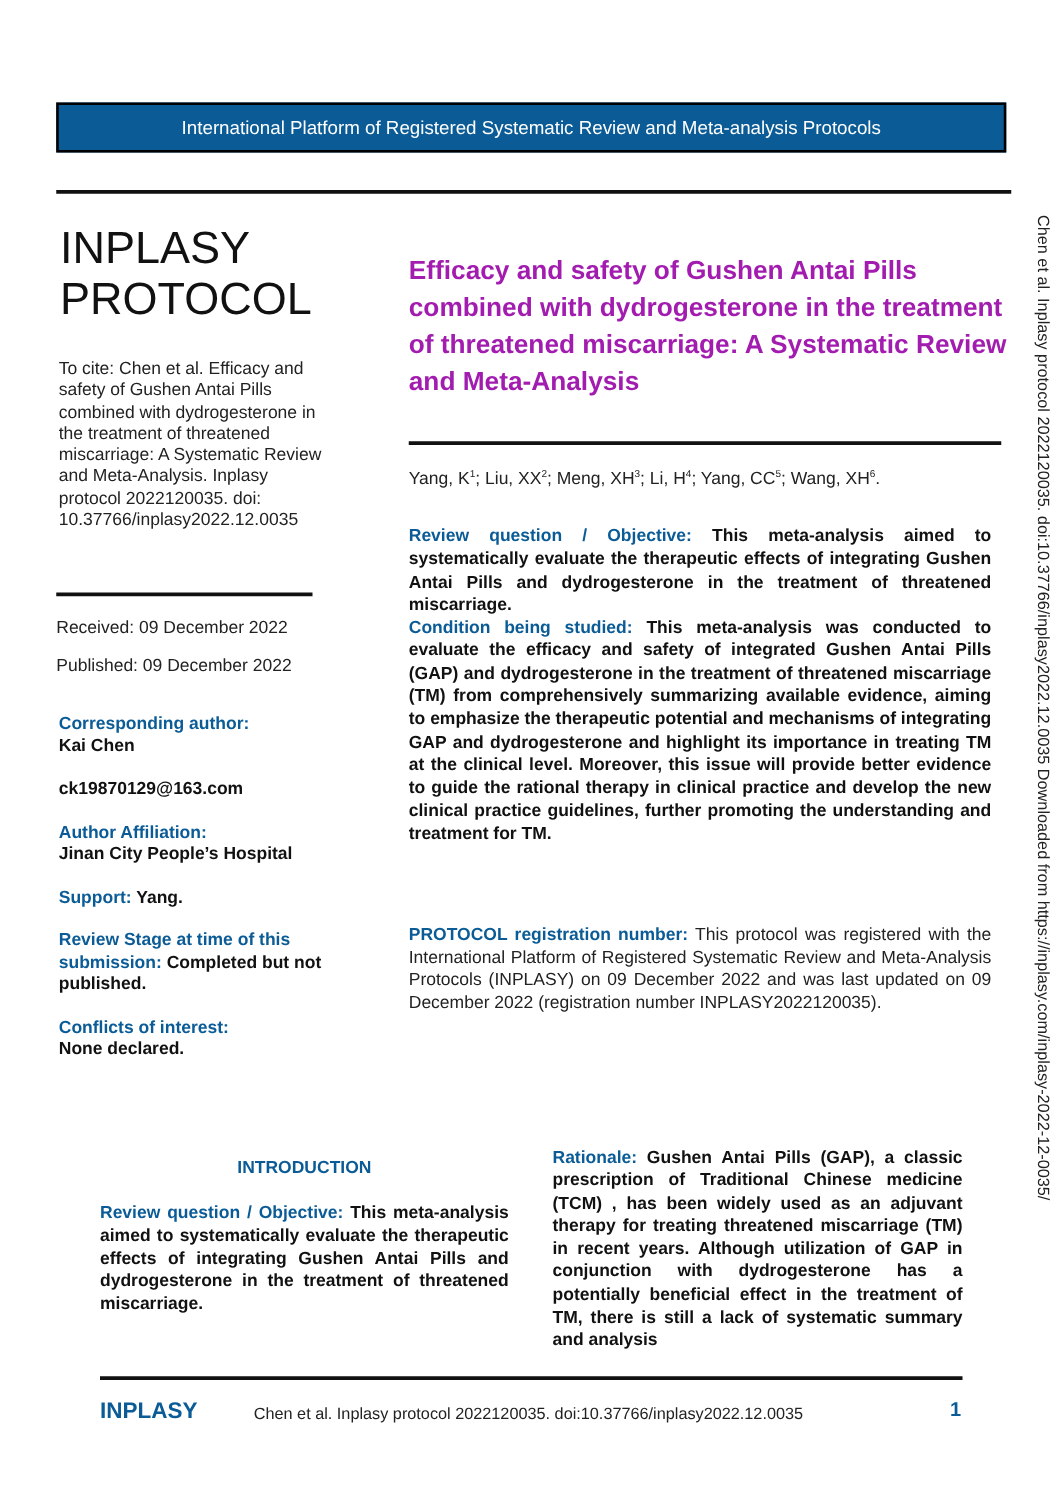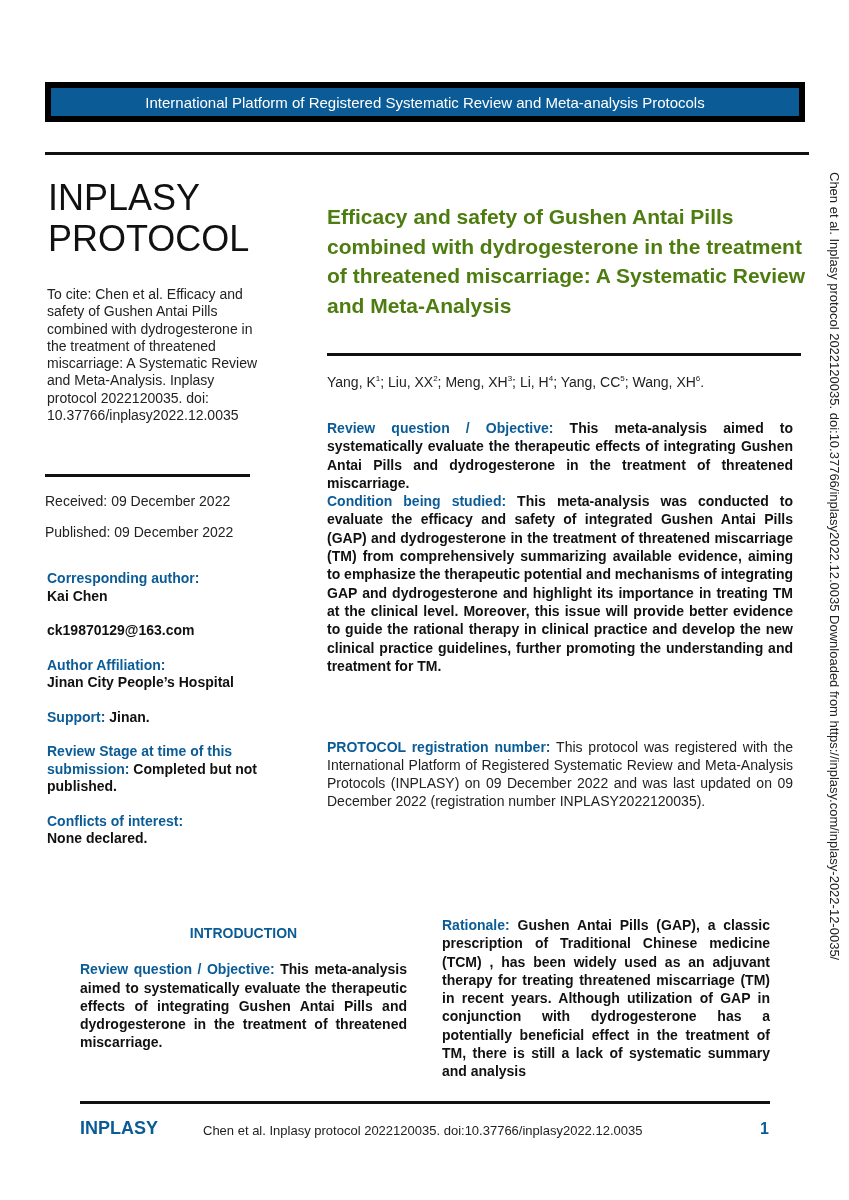--- a/index.html
+++ b/index.html
@@ -1,38 +1,38 @@
 <!DOCTYPE html>
 <html><head>
   <meta charset="utf-8">
   <style>
     html, body { margin: 0; padding: 0; background: #ffffff; }
     body { width: 849px; height: 1200px; position: relative; overflow: hidden;
            font-family: "Liberation Sans", sans-serif; color: #111; }
     .banner { position: absolute; left: 45px; top: 82px; width: 760px; height: 40px;
-              background: #0b5c96; border: 6px solid #000000; box-sizing: border-box;
+              background: #0b5c96; border: 2px solid #000000; box-sizing: border-box;
               display: flex; align-items: center; justify-content: center;
               color: #fff; font-size: 15px; letter-spacing: 0; }
     .rule { position: absolute; background: #111; }
     .rule.top { left: 45px; top: 152px; width: 764px; height: 3px; }
     .rule.title { left: 327px; top: 353px; width: 474px; height: 3px; }
     .rule.cite { left: 45px; top: 474px; width: 205px; height: 3px; }
     .rule.foot { left: 80px; top: 1101px; width: 690px; height: 3px; }
 
     .brand { position: absolute; left: 48px; top: 177px; font-size: 36px; line-height: 41px; color: #111; }
     .cite { position: absolute; left: 47px; top: 286px; width: 220px; font-size: 14px; line-height: 17.3px; color: #222; }
     .dates { position: absolute; left: 45px; top: 493px; font-size: 14px; color: #222; }
     .dates div { margin-bottom: 15px; }
     .side { position: absolute; left: 47px; top: 570px; width: 225px; font-size: 14px; line-height: 17.5px; }
     .side p { margin: 0 0 17px 0; }
     .lbl { color: #0b5c96; font-weight: bold; }
     .val { color: #111; font-weight: bold; text-align: center; }
 
     .title { position: absolute; left: 327px; top: 202px; width: 480px; font-size: 21px; line-height: 29.5px;
-             font-weight: bold; color: #4d7c0f; }
+             font-weight: bold; color: #a21caf; }
     .authors { position: absolute; left: 327px; top: 374px; font-size: 14px; color: #222; }
     .authors sup { font-size: 8px; }
     .abstract { position: absolute; left: 327px; top: 419px; width: 466px; font-size: 14px; line-height: 18.3px;
                 text-align: justify; font-weight: bold; color: #111; }
     .abstract p { margin: 0; }
     .reg { position: absolute; left: 327px; top: 738px; width: 466px; font-size: 14px; line-height: 18px;
            text-align: justify; color: #222; }
 
     .intro { position: absolute; left: 80px; top: 924px; width: 327px; font-size: 14px; line-height: 18.3px; }
     .intro h3 { margin: 0 0 18px 0; font-size: 14px; color: #0b5c96; font-weight: bold; text-align: center; }
@@ -74,21 +74,21 @@
   <p>
     <span class="lbl">Corresponding author:</span><br>
     <span class="val">Kai Chen</span>
   </p>
   <p><span class="val">ck19870129@163.com</span></p>
   <p>
     <span class="lbl">Author Affiliation:</span><br>
     <span class="val">Jinan City People’s Hospital</span>
   </p>
   <p>
-    <span class="lbl">Support:</span><span class="val"> Jinan.</span>
+    <span class="lbl">Support:</span><span class="val"> Yang.</span>
   </p>
   <p>
     <span class="lbl">Review Stage at time of this submission:</span><span class="val"> Completed but not published.</span>
   </p>
   <p>
     <span class="lbl">Conflicts of interest:</span><br>
     <span class="val">None declared.</span>
   </p>
 </div>
 

